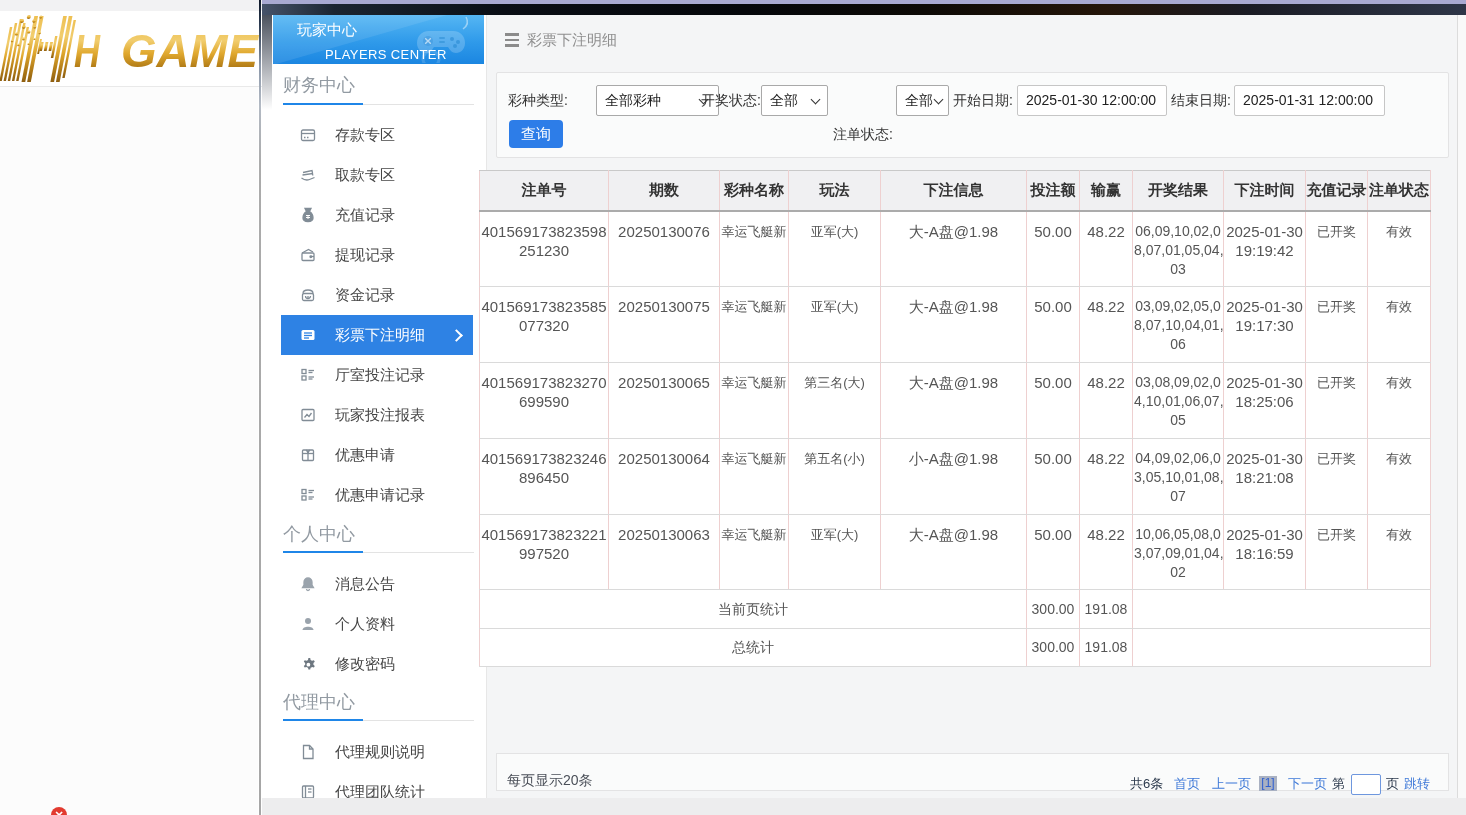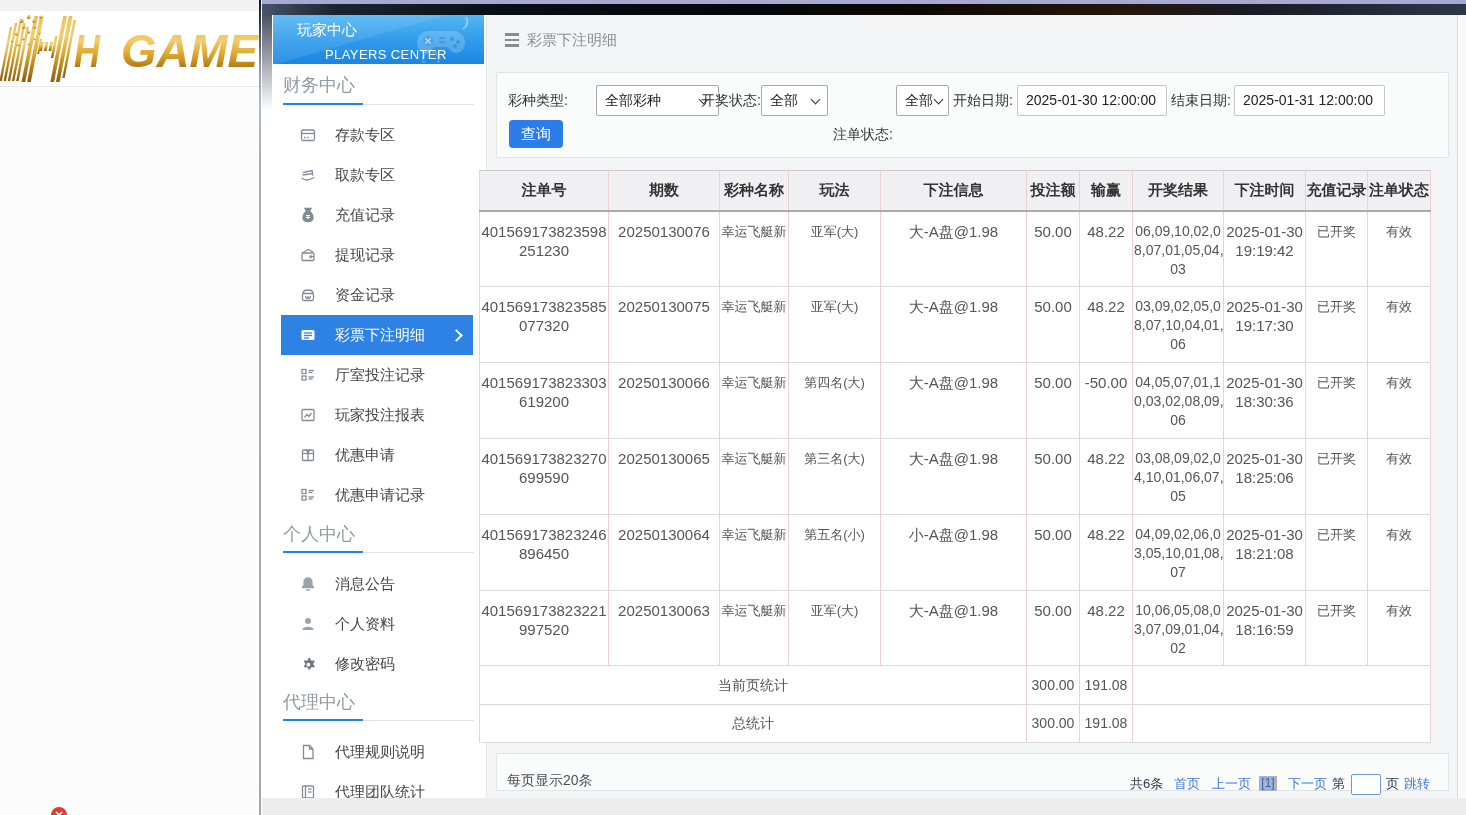--- a/index.html
+++ b/index.html
@@ -333,33 +333,20 @@
             <td class="cn">亚军(大)</td>
             <td class="bi">大-A盘@1.98</td>
             <td>50.00</td>
             <td>48.22</td>
             <td class="res">03,09,02,05,0<br>8,07,10,04,01,<br>06</td>
             <td>2025-01-30<br>19:17:30</td>
             <td class="cn">已开奖</td>
             <td class="cn">有效</td>
           </tr>
     <tr style="height:76px;">
-            <td>401569173823303<br>619200</td>
-            <td>20250130066</td>
-            <td class="cn">幸运飞艇新</td>
-            <td class="cn">第四名(大)</td>
-            <td class="bi">大-A盘@1.98</td>
-            <td>50.00</td>
-            <td>-50.00</td>
-            <td class="res">04,05,07,01,1<br>0,03,02,08,09,<br>06</td>
-            <td>2025-01-30<br>18:30:36</td>
-            <td class="cn">已开奖</td>
-            <td class="cn">有效</td>
-          </tr>
-    <tr style="height:76px;">
             <td>401569173823270<br>699590</td>
             <td>20250130065</td>
             <td class="cn">幸运飞艇新</td>
             <td class="cn">第三名(大)</td>
             <td class="bi">大-A盘@1.98</td>
             <td>50.00</td>
             <td>48.22</td>
             <td class="res">03,08,09,02,0<br>4,10,01,06,07,<br>05</td>
             <td>2025-01-30<br>18:25:06</td>
             <td class="cn">已开奖</td>

